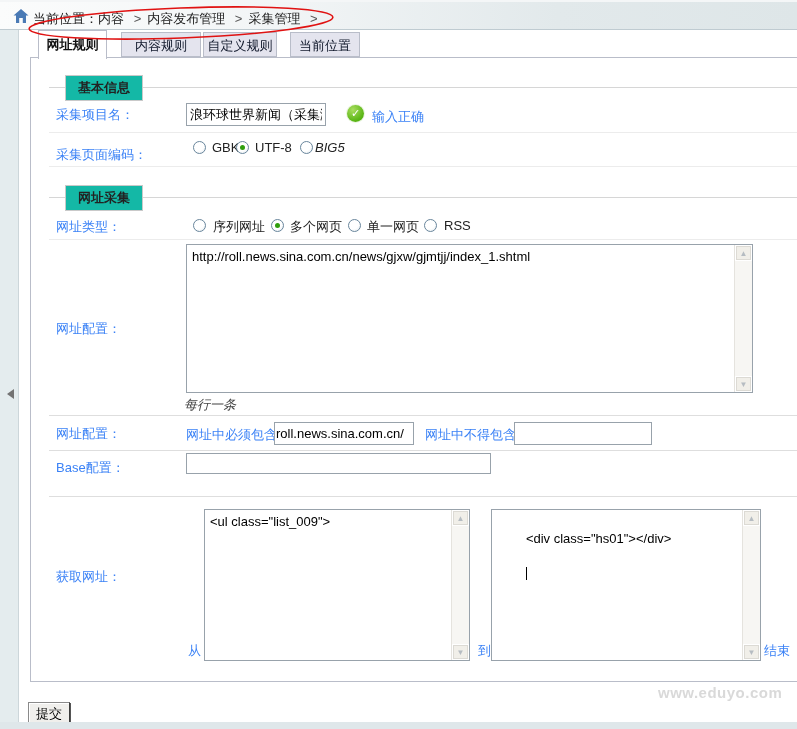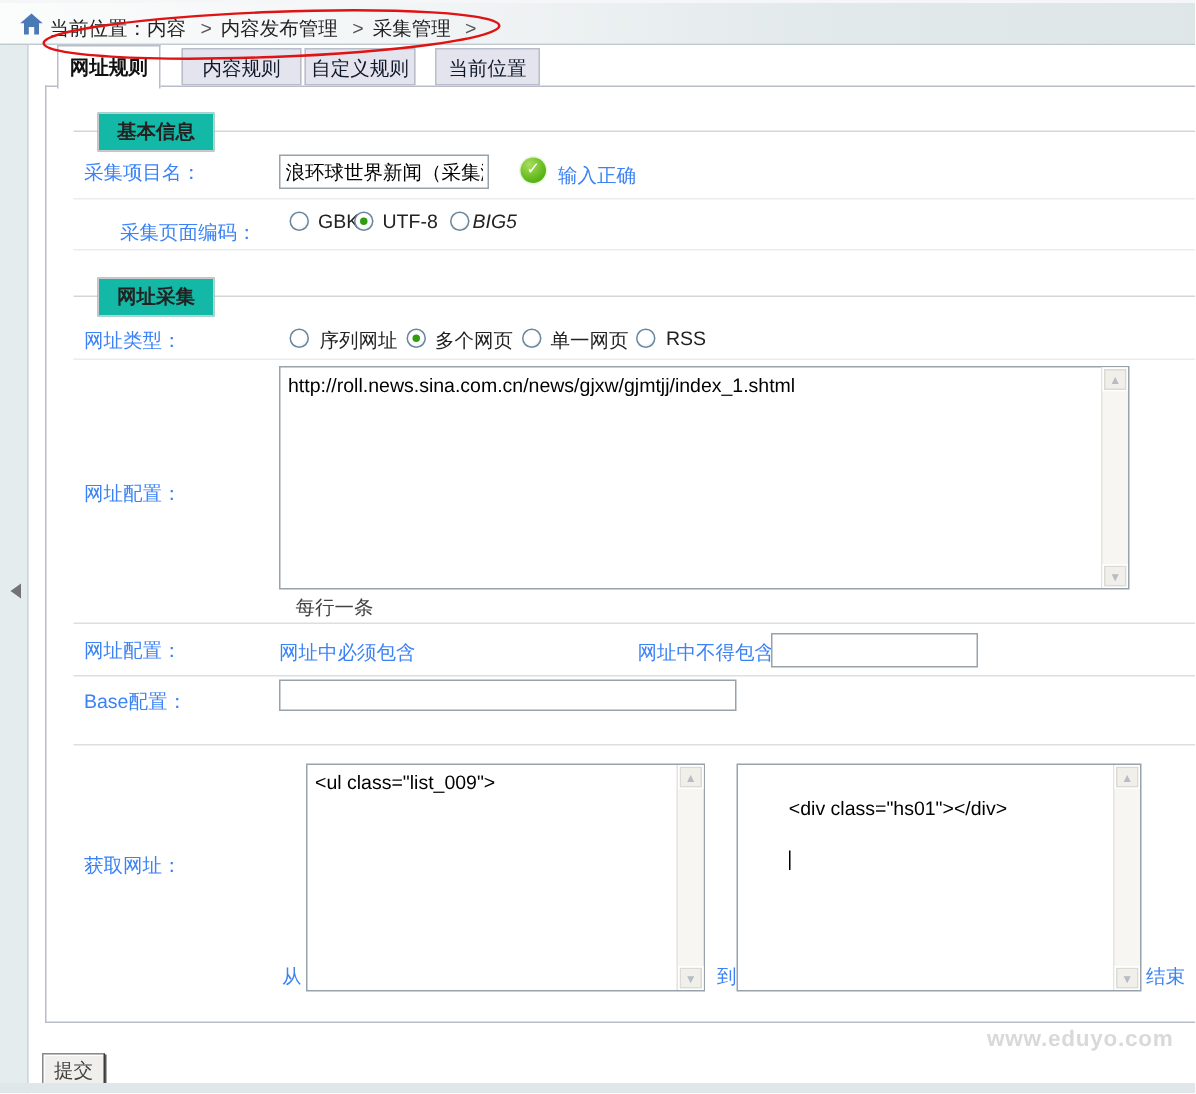--- a/index.html
+++ b/index.html
@@ -58,21 +58,21 @@
   .vscroll{position:absolute;right:0;top:0;bottom:0;width:17px;background:#f7f6f3;border-left:1px solid #e5e3de;}
   .sbtn{position:absolute;left:0;width:17px;height:16px;background:#f1efe9;color:#b6bcc2;font-size:8px;
     line-height:16px;text-align:center;box-sizing:border-box;border:1px solid #fff;
     box-shadow:inset 0 0 0 1px #dcdad4;cursor:pointer;}
   .sbtn.up{top:0;} .sbtn.down{bottom:0;}
   .caret{display:inline-block;width:1px;height:13px;background:#000;vertical-align:text-bottom;}
 
   
   .submit{position:absolute;left:28px;top:702px;height:24px;padding:1px 7px 2px;background:#f0efec;
     border:1px solid #8a8a8a;border-right-color:#3c3c3c;border-bottom-color:#3c3c3c;
-    box-shadow:inset 1px 1px 0 #fff,1px 1px 0 #555;font-size:13px;font-family:inherit;color:#404040;cursor:pointer;}
+    box-shadow:inset 1px 1px 0 #fff,1px 1px 0 #555;font-size:13px;font-family:inherit;color:#000000;cursor:pointer;}
   .watermark{position:absolute;left:658px;top:684px;font-size:15px;font-weight:bold;color:#d9d9d9;
     letter-spacing:.5px;text-shadow:1px 1px 0 #fff,-1px -1px 0 #fff,1px -1px 0 #fff,-1px 1px 0 #fff;}
   .bottomstrip{position:absolute;left:0;top:722px;width:797px;height:7px;background:#dfe7ea;}
 </style>
 </head>
 <body>
 
 <div id="screen">
 
   <div class="topbar">
@@ -102,21 +102,21 @@
 
     <div class="hline" style="top:29px;"></div>
     <div class="legendbox" style="left:34px;top:17px;">基本信息</div>
 
     <div class="flabel" style="left:25px;top:48px;">采集项目名：</div>
     <input class="xinput clipleft" style="left: 155px; top: 45px; width: 140px; height: 23px;" value="新浪环球世界新闻（采集测">
     <span class="checkicon" style="left:316px;top:47px;">✓</span>
     <span class="flabel" style="left:341px;top:50px;">输入正确</span>
     <div class="hline faint" style="top:74px;"></div>
 
-    <div class="flabel" style="left:25px;top:88px;margin-left:24px;">采集页面编码：</div>
+    <div class="flabel" style="left:25px;top:88px;">采集页面编码：</div>
     <span class="radio" style="left:162px;top:83px;"></span>
     <span class="rlabel" style="left:181px;top:82px;">GBK</span>
     <span class="radio checked" style="left:205px;top:83px;"></span>
     <span class="rlabel" style="left:224px;top:82px;">UTF-8</span>
     <span class="radio" style="left:269px;top:83px;"></span>
     <span class="rlabel" style="left:284px;top:82px;font-style:italic;">BIG5</span>
     <div class="hline faint" style="top:108px;"></div>
 
     <div class="hline" style="top:139px;"></div>
     <div class="legendbox" style="left:34px;top:127px;">网址采集</div>
@@ -133,25 +133,26 @@
     <div class="hline faint" style="top:181px;"></div>
 
     <div class="flabel" style="left:25px;top:262px;">网址配置：</div>
     <div class="fake-ta" style="left:155px;top:186px;width:567px;height:149px;">
       <div class="ta-content">http://roll.news.sina.com.cn/news/gjxw/gjmtjj/index_1.shtml</div>
       <div class="vscroll">
         <div class="sbtn up"><span>▲</span></div>
         <div class="sbtn down"><span>▼</span></div>
       </div>
     </div>
-    <div class="hint" style="left:166px;top:338px;">每行一条</div>
+    <div class="hint" style="left:153px;top:338px;font-style:italic;">每行一条</div>
     <div class="hline" style="top:357px;background:#dedede;"></div>
 
     <div class="flabel" style="left:25px;top:367px;">网址配置：</div>
     <span class="flabel" style="left:155px;top:368px;">网址中必须包含</span>
+    <input class="xinput" style="left: 243px; top: 364px; width: 140px; height: 23px; padding: 2px 1px;" value="roll.news.sina.com.cn/">
     <span class="flabel" style="left:394px;top:368px;">网址中不得包含</span>
     <input class="xinput" style="left: 483px; top: 364px; width: 138px; height: 23px;" value="">
     <div class="hline" style="top:392px;background:#dedede;"></div>
 
     <div class="flabel" style="left:25px;top:401px;">Base配置：</div>
     <input class="xinput" style="left: 155px; top: 395px; width: 305px; height: 21px;" value="">
     <div class="hline" style="top:438px;background:#dedede;"></div>
 
     <div class="flabel" style="left:25px;top:510px;">获取网址：</div>
     <span class="flabel" style="left:157px;top:584px;">从</span>

